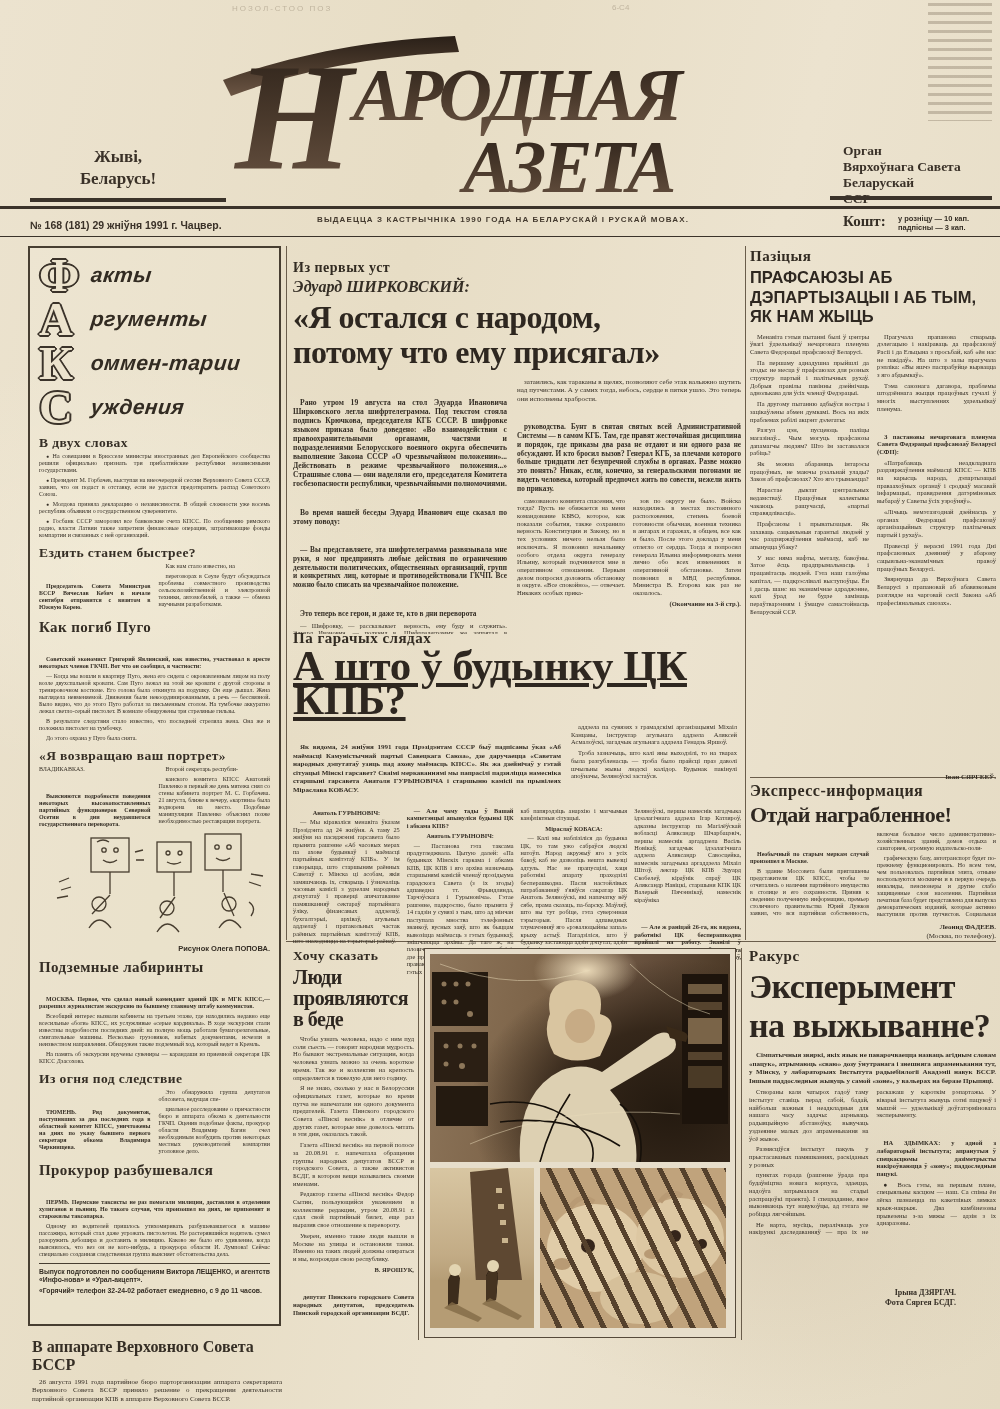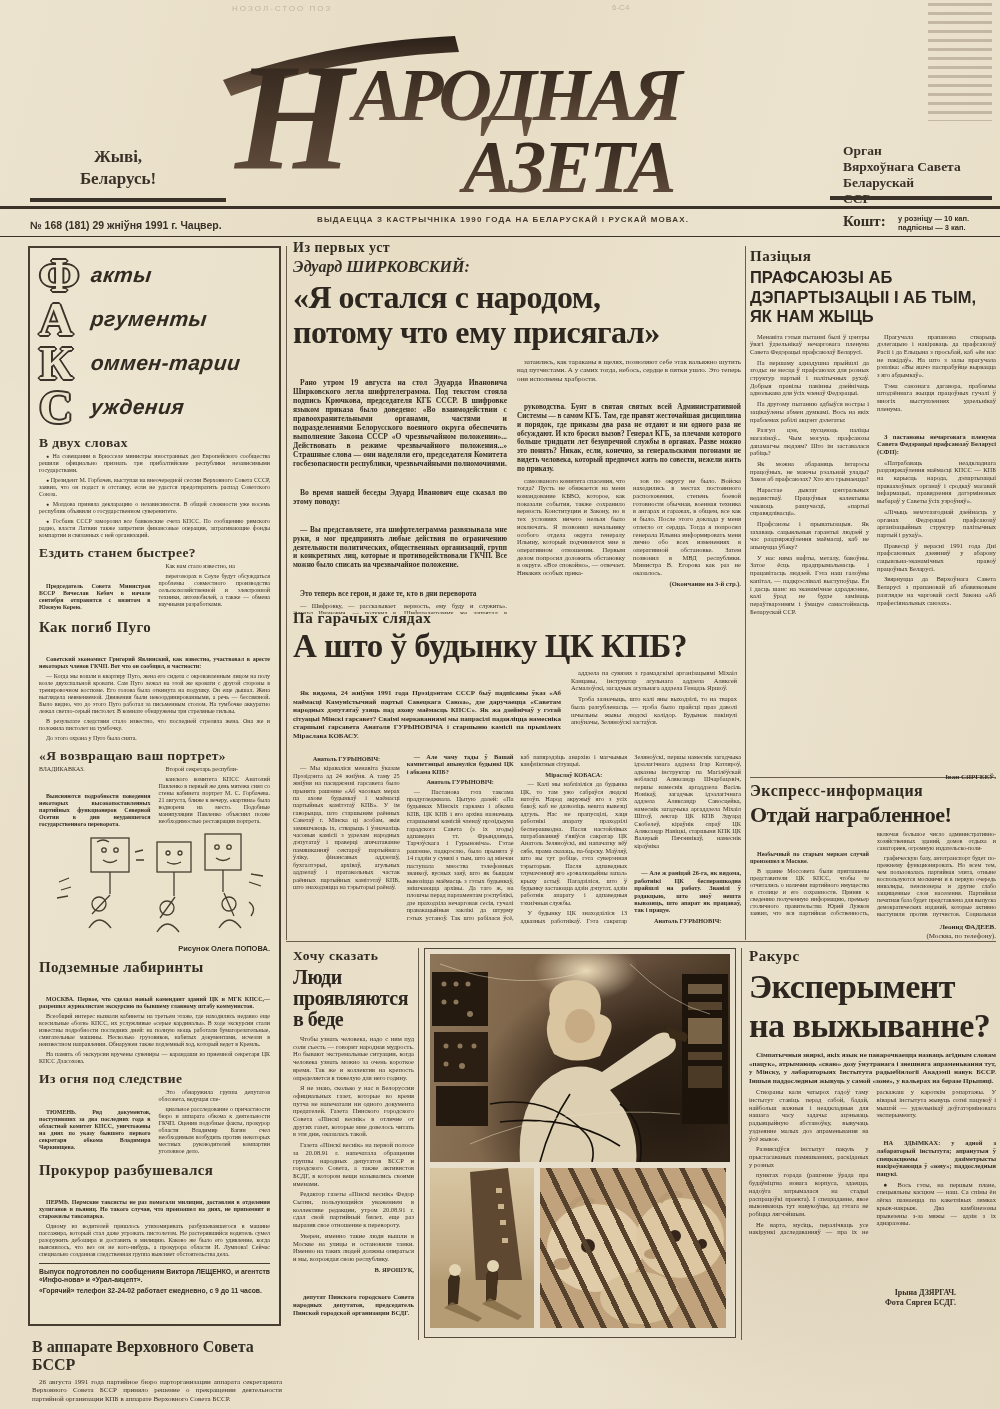--- a/index.html
+++ b/index.html
@@ -43,21 +43,21 @@
       color:#ece3cd;text-shadow:-2px 0 #3b332a,2px 0 #3b332a,0 -2px #3b332a,0 2px #3b332a,
       -1px -1px #3b332a,1px 1px #3b332a,1px -1px #3b332a,-1px 1px #3b332a;}
   .fw{font-family:"Liberation Sans",sans-serif;font-weight:bold;font-style:italic;font-size:21px;
       transform:skewX(-6deg);letter-spacing:.5px;color:#322b22;}
   .faks-h{font-weight:bold;font-size:13.5px;margin:6px 0 2px;letter-spacing:.4px;}
   .bullet::before{content:"● ";font-size:5px;}
   .rule-in{border-top:1.5px solid #473e31;margin:5px 0 4px;}
   .sans-b{font-family:"Liberation Sans",sans-serif;font-weight:bold;}
   
   .shirk-h{font-size:32px;line-height:35px;}
-  .kpb-h{font-size:33px;line-height:34px;}
+  .kpb-h{font-size:43px;line-height:34px;text-decoration:underline;}
   .prof-h{font-family:"Liberation Sans",sans-serif;font-weight:bold;font-size:16.5px;line-height:19.5px;color:#2e2720;}
   .ex-h{font-size:22px;line-height:23px;}
   .rak-h{font-size:34px;line-height:39px;}
   .hochu-h{font-size:20px;line-height:21px;}
   .app-h{font-weight:bold;font-size:16px;}
   .vline{width:1px;background:#6a5d4b;}
   .hline{height:1px;background:#6a5d4b;}
   .sign{font-weight:bold;text-align:right;text-indent:0;}
   
   .photo-frame{border:1px solid #55493a;padding:5px;box-sizing:border-box;background:#e7decb;}
@@ -239,21 +239,21 @@
   <div class="rule-in"></div>
   <p class="sans-b" style="font-size:6.8px;line-height:8px;text-indent:0;">Выпуск подготовлен по сообщениям Виктора ЛЕЩЕНКО, и агентств «Инфо-нова» и «Урал-акцепт».</p>
   <p class="sans-b" style="font-size:6.8px;line-height:8px;text-indent:0;">«Горячий» телефон 32-24-02 работает ежедневно, с 9 до 11 часов.</p>
 </div>
 
 <div class="abs" style="left:32px;top:1338px;width:250px;">
   <div class="app-h">В аппарате Верховного Совета БССР</div>
   <p class="body7" style="margin-top:4px;">26 августа 1991 года партийное бюро парторганизации аппарата секретариата Верховного Совета БССР приняло решение о прекращении деятельности партийной организации КПБ в аппарате Верховного Совета БССР.</p>
 </div>
 
-<div class="abs" style="left:293px;top:240px;width:448px;">
+<div class="abs" style="left:293px;top:260px;width:448px;">
   <div class="rub">Из первых уст</div>
   <div class="auth" style="margin-top:2px;">Эдуард ШИРКОВСКИЙ:</div>
   <div class="h-big shirk-h" style="margin-top:4px;">
     <div>«Я остался с народом,</div>
     <div>потому что ему присягал»</div>
   </div>
 
   <div class="clip" style="display:flex;gap:10px;margin-top:8px;height:256px;">
     <div style="width:214px;">
       <p class="b" style="font-size:7.6px;line-height:9px;">Рано утром 19 августа на стол Эдуарда Ивановича Ширковского легла шифртелеграмма. Под текстом стояла подпись Крючкова, председателя КГБ СССР. В шифровке языком приказа было доведено: «Во взаимодействии с правоохранительными органами, частями и подразделениями Белорусского военного округа обеспечить выполнение Закона СССР «О чрезвычайном положении»... Действовать в режиме чрезвычайного положения...» Страшные слова — они наделяли его, председателя Комитета госбезопасности республики, чрезвычайными полномочиями.</p>

